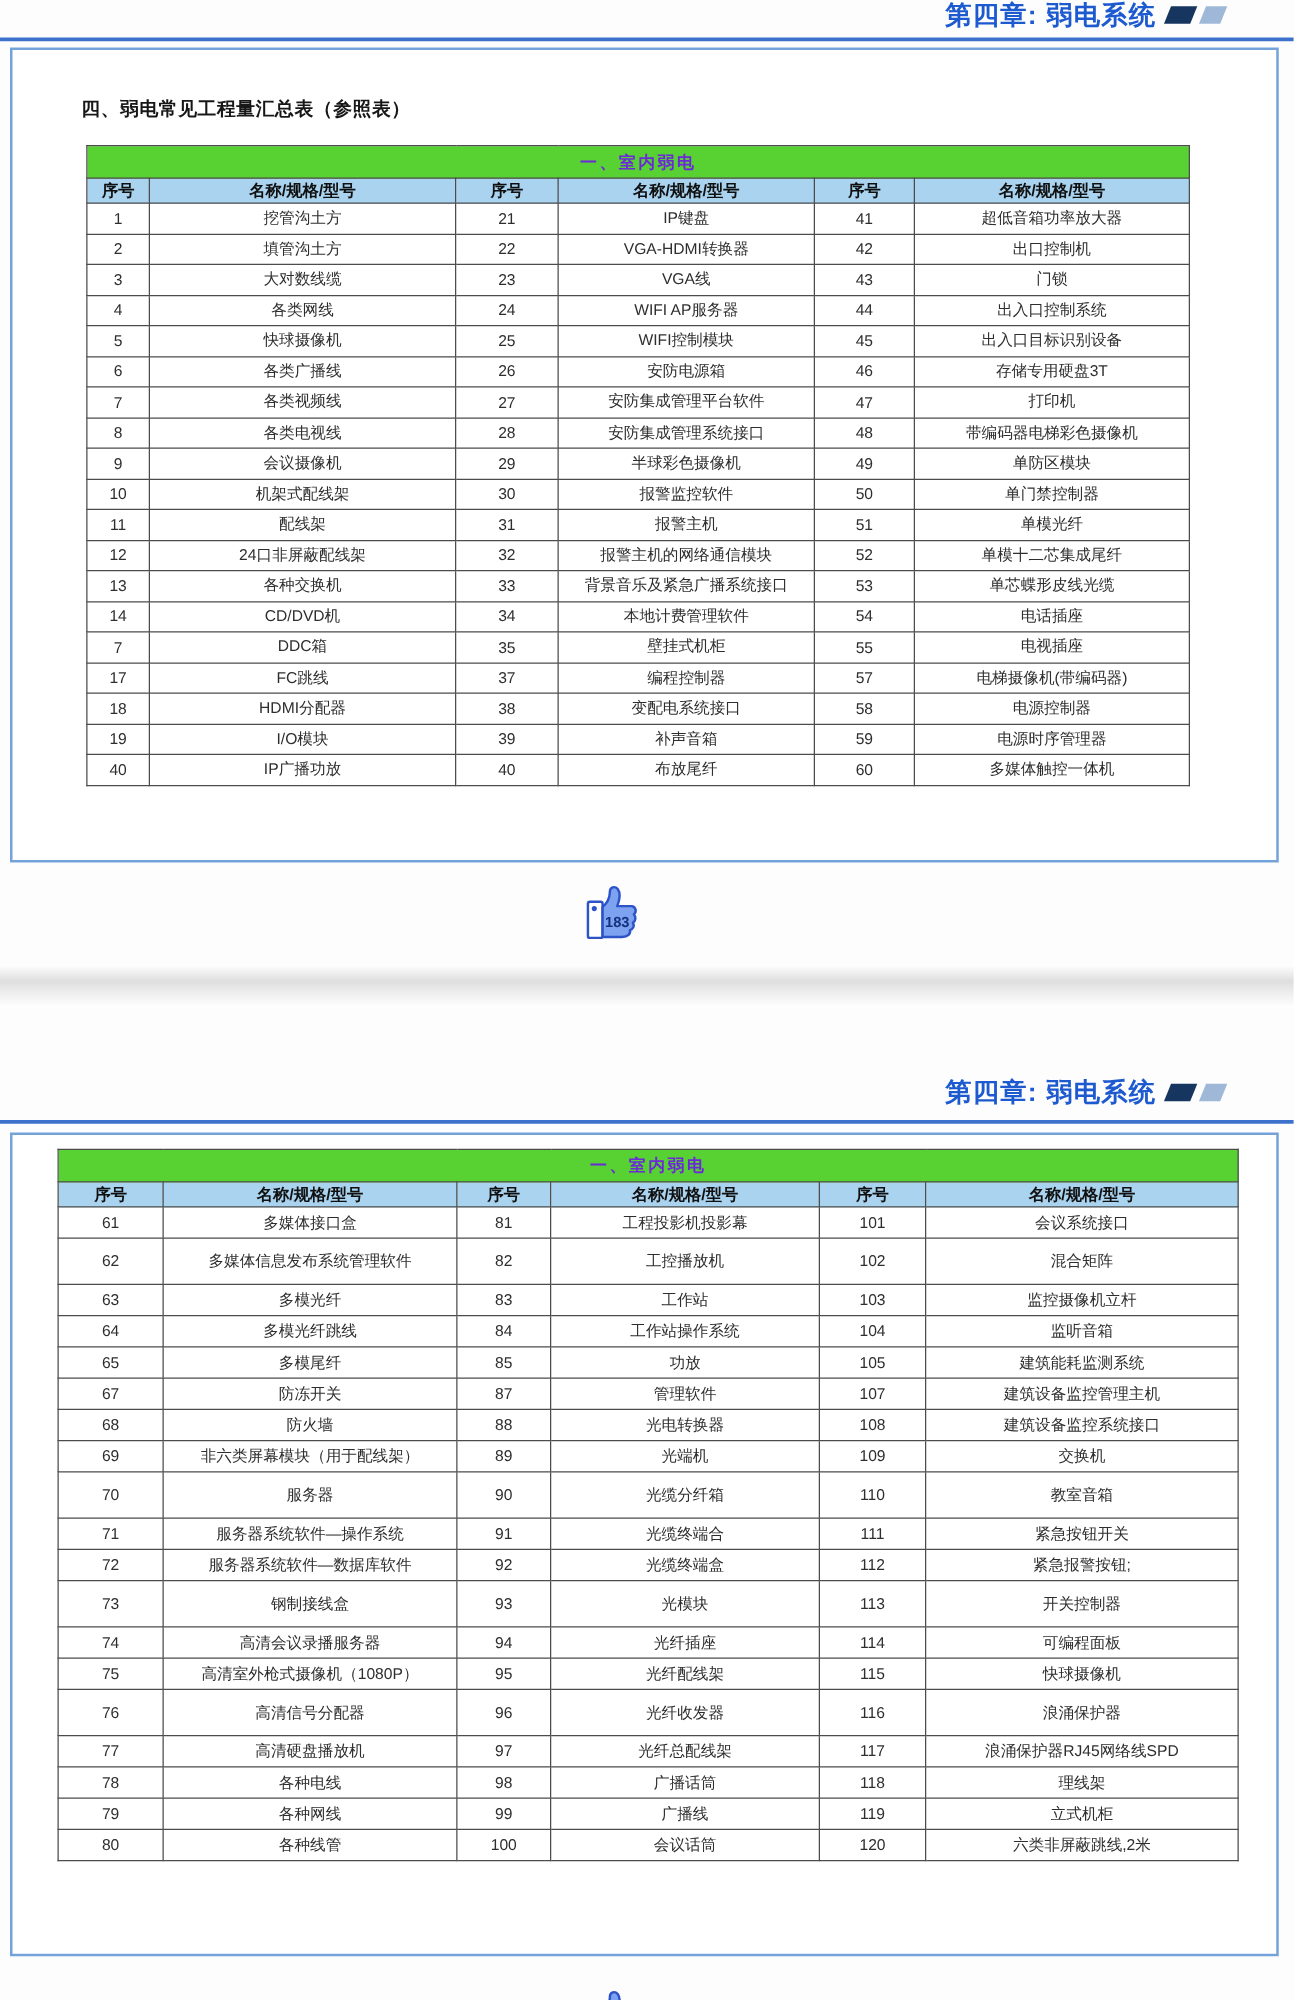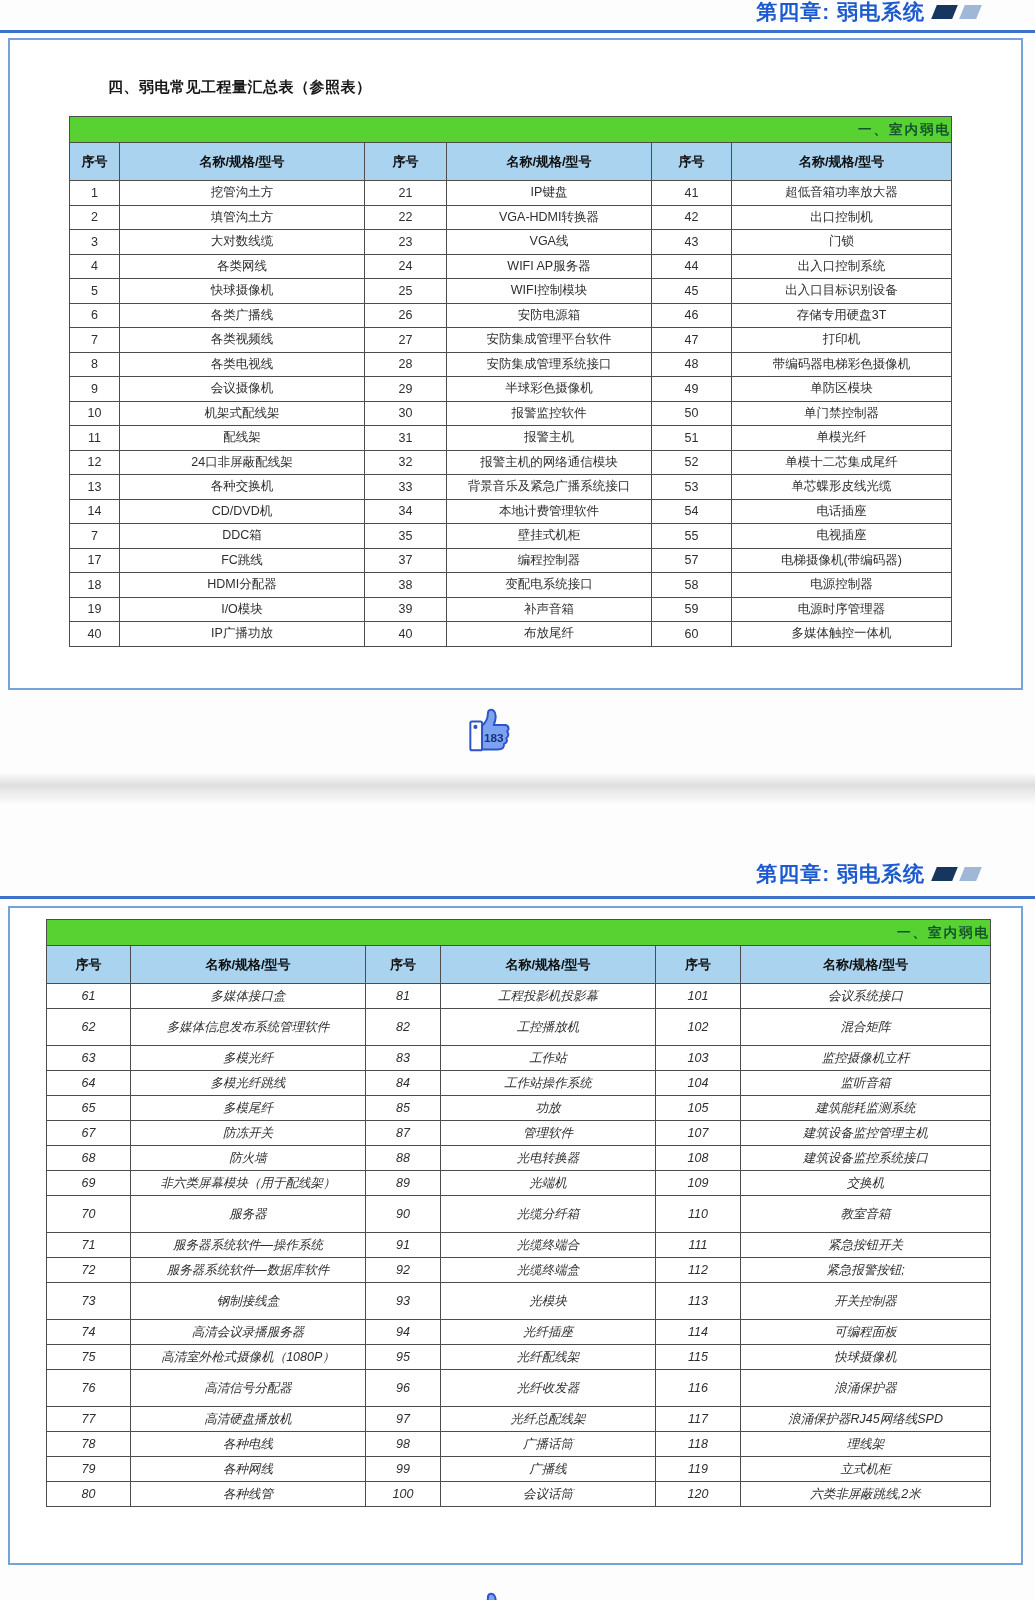--- a/index.html
+++ b/index.html
@@ -32,46 +32,45 @@
     position: absolute; left: 8px; width: 1015px;
     border: 2px solid #74a3d9; background: #ffffff;
   }
   #frame-1 { top: 38px;  height: 652px; }
   #frame-2 { top: 906px; height: 659px; }
 
   .doc-title {
     position: absolute; top: 38px; left: 55px;
     font-size: 15px; font-weight: bold; color: #171717;
     letter-spacing: 0.5px;
-    margin-left: 43px;
   }
 
   
   table.summary { border-collapse: collapse; table-layout: fixed; position: absolute; }
   #table-1 { top: 76px; left: 59px; width: 882px; }
   #table-2 { top: 11px; left: 36px; width: 944px; }
 
   table.summary td, table.summary th { border: 1px solid #4c4c4c; }
   .section-row th {
-    background: #58d233; color: #14532d;
+    background: #58d233; color: #6d28d9;
     font-size: 13.5px; font-weight: bold; letter-spacing: 2px;
-    height: 26px; text-align: right;
+    height: 26px; text-align: center;
     border: 1px solid #3a3a3a;
   }
   .colhdr-row th {
     background: #a9d3ef; color: #101010;
     font-size: 13px; font-weight: bold;
-    height: 38px; 
+    height: 20px; 
   }
   table.summary td {
     font-size: 12.5px; color: #2e2e2e; text-align: center;
     padding: 1px 2px; background: #ffffff;
   }
   #table-1 tbody tr { height: 24.5px; }
-  #table-2 tbody tr { height: 25px; font-style: italic; }
+  #table-2 tbody tr { height: 25px; }
   #table-2 tbody tr:nth-child(2),
   #table-2 tbody tr:nth-child(9),
   #table-2 tbody tr:nth-child(12),
   #table-2 tbody tr:nth-child(15) { height: 37px; }
 
   
   #table-1 col.c1 { width: 50px; }  #table-1 col.c2 { width: 245px; }
   #table-1 col.c3 { width: 82px; }  #table-1 col.c4 { width: 205px; }
   #table-1 col.c5 { width: 80px; }  #table-1 col.c6 { width: 220px; }
   

